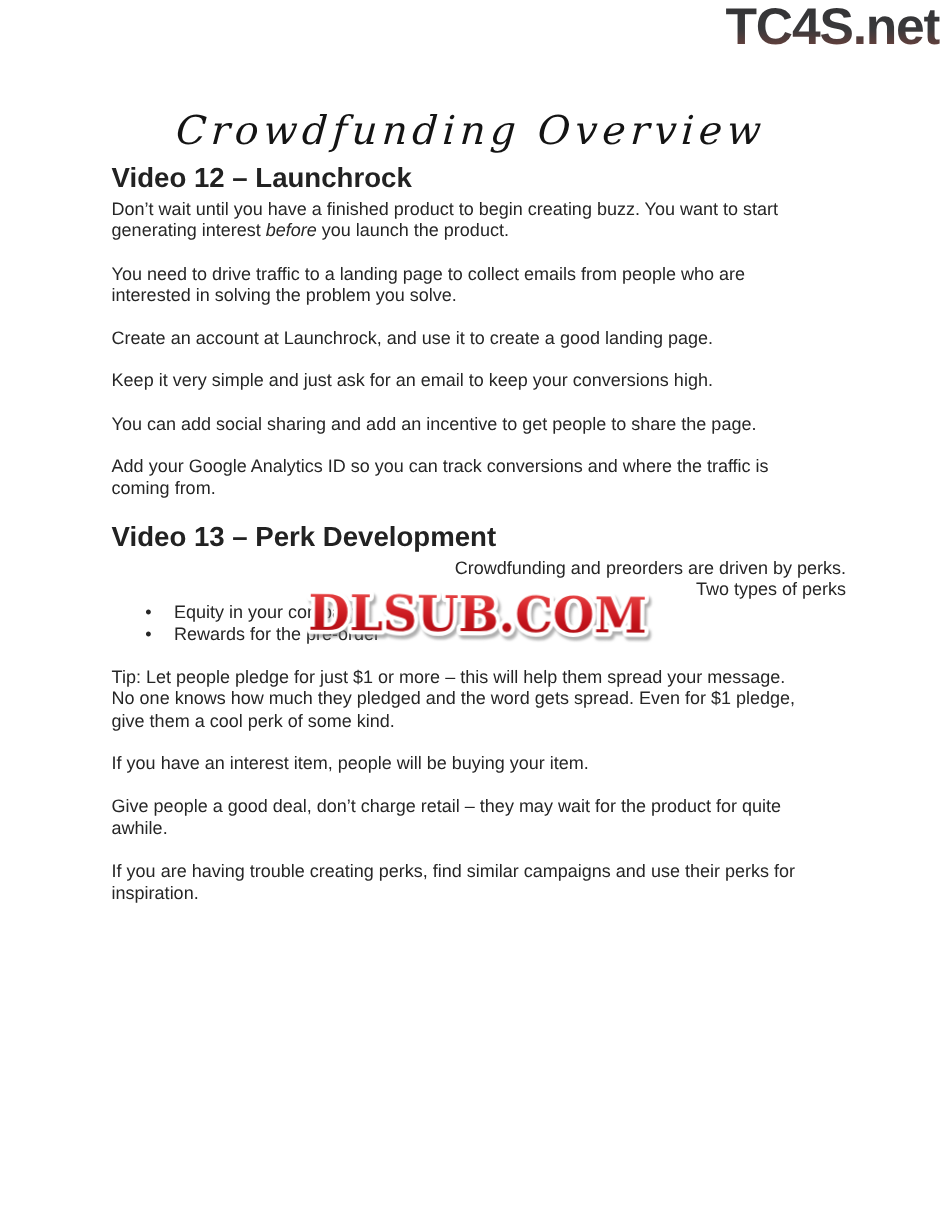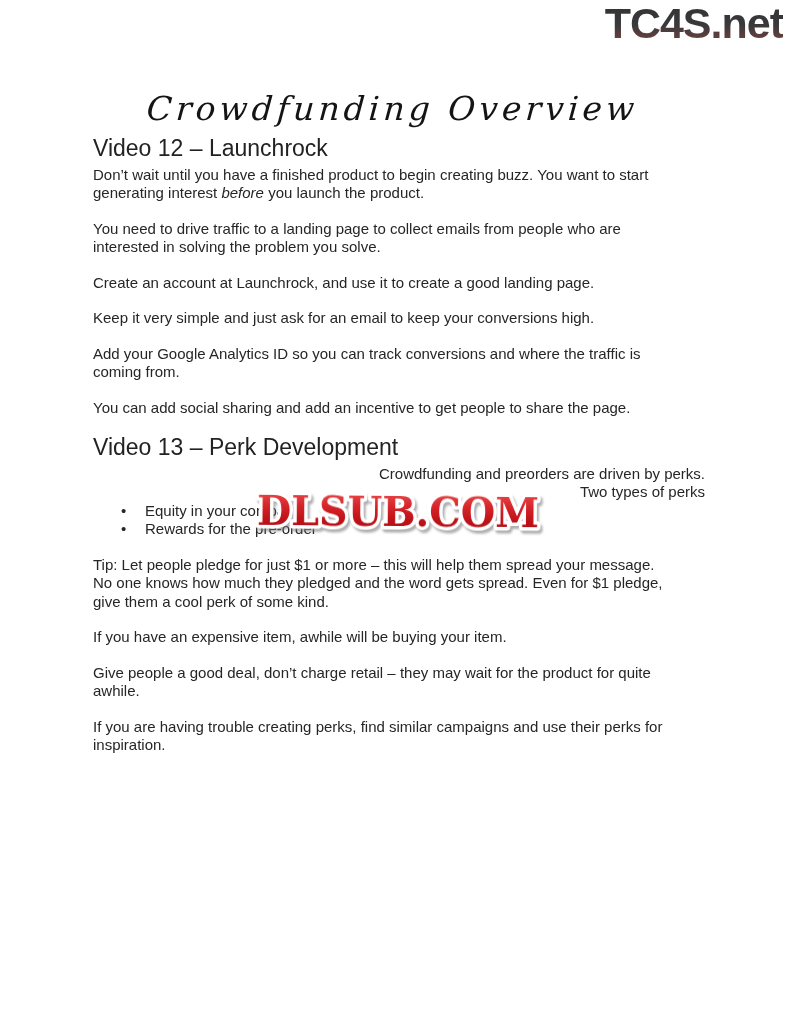--- a/index.html
+++ b/index.html
@@ -43,21 +43,21 @@
     transform: skewX(-4deg);
     line-height: 1.4;
   }
 
   .content {
     padding: 3px 86px 0 93px;
   }
 
   h2 {
     font-size: 23px;
-    font-weight: normal;
+    font-weight: bold;
     color: #222222;
     margin: 0 0 4px 0;
     line-height: 1.15;
   }
 
   p {
     font-size: 15px;
     line-height: 18.5px;
     margin: 0 0 17px 0;
     white-space: pre-line;
@@ -113,38 +113,38 @@
 
     <h2>Video 12 – Launchrock</h2>
 
     <p><span>Don’t wait until you have a finished product to begin creating buzz. You want to start
 generating interest </span><em>before</em><span> you launch the product.</span></p>
 
     <p>You need to drive traffic to a landing page to collect emails from people who are
 interested in solving the problem you solve.</p>
     <p>Create an account at Launchrock, and use it to create a good landing page.</p>
     <p>Keep it very simple and just ask for an email to keep your conversions high.</p>
+    <p>You can add social sharing and add an incentive to get people to share the page.</p>
     <p>Add your Google Analytics ID so you can track conversions and where the traffic is
 coming from.</p>
-    <p>You can add social sharing and add an incentive to get people to share the page.</p>
 
     <h2>Video 13 – Perk Development</h2>
 
     <p class="tight">Crowdfunding and preorders are driven by perks.</p>
     <p class="tight">Two types of perks</p>
 
     <ul class="perk-list">
       <li>Equity in your company</li>
       <li>Rewards for the pre-order</li>
     </ul>
 
     <p>Tip: Let people pledge for just $1 or more – this will help them spread your message.
 No one knows how much they pledged and the word gets spread. Even for $1 pledge,
 give them a cool perk of some kind.</p>
-    <p>If you have an expensive item, awhile will be buying your item.</p>
+    <p>If you have an interest item, people will be buying your item.</p>
     <p>Give people a good deal, don’t charge retail – they may wait for the product for quite
 awhile.</p>
     <p>If you are having trouble creating perks, find similar campaigns and use their perks for
 inspiration.</p>
 
   </div>
 
   <div class="wm-center">
     <svg width="300" height="60" viewBox="0 0 300 60">
       <defs>

